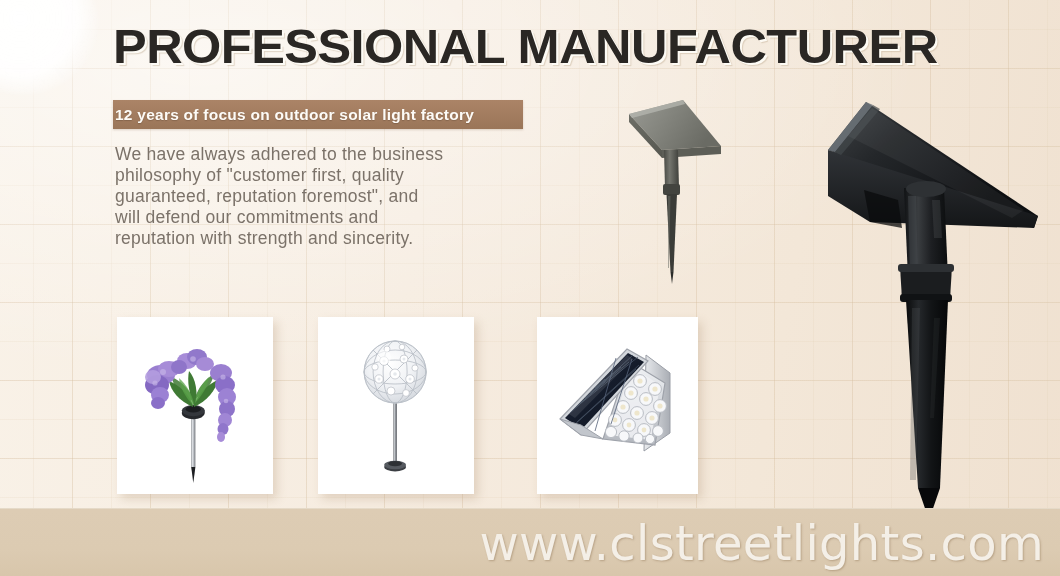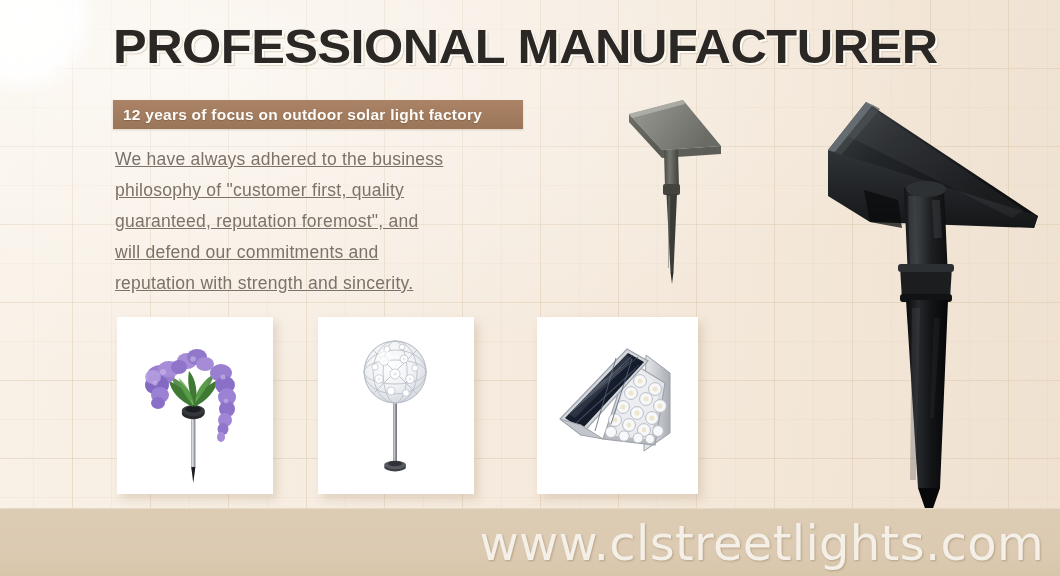--- a/index.html
+++ b/index.html
@@ -53,28 +53,28 @@
 
   .banner{
     position:absolute;left:113px;top:100px;
     width:410px;height:29px;
     background:linear-gradient(180deg,#ab8467 0%, #a27c5f 55%, #9a7558 100%);
     display:flex;align-items:center;
     box-shadow:0 1px 2px rgba(150,120,92,.30);
   }
   .banner span{
     color:#fdfbf7;font-size:15.5px;font-weight:bold;
-    letter-spacing:.25px;margin-left:10px;white-space:nowrap;
+    letter-spacing:.25px;margin-left:2px;white-space:nowrap;
     text-shadow:0 1px 1px rgba(90,66,48,.35);
   }
 
   .body-copy{
     position:absolute;left:115px;top:144px;width:450px;
-    color:#7b7269;font-size:17.5px;line-height:31px;
-    letter-spacing:.25px;white-space:pre-line;text-decoration:underline;
+    color:#7b7269;font-size:17.5px;line-height:21px;
+    letter-spacing:.25px;white-space:pre-line;
   }
 
   
   .card{
     position:absolute;top:317px;width:156px;height:177px;
     background:#ffffff;
     box-shadow:4px 5px 9px rgba(176,146,116,.30);
   }
   #card1{left:117px;}
   #card2{left:318px;}

